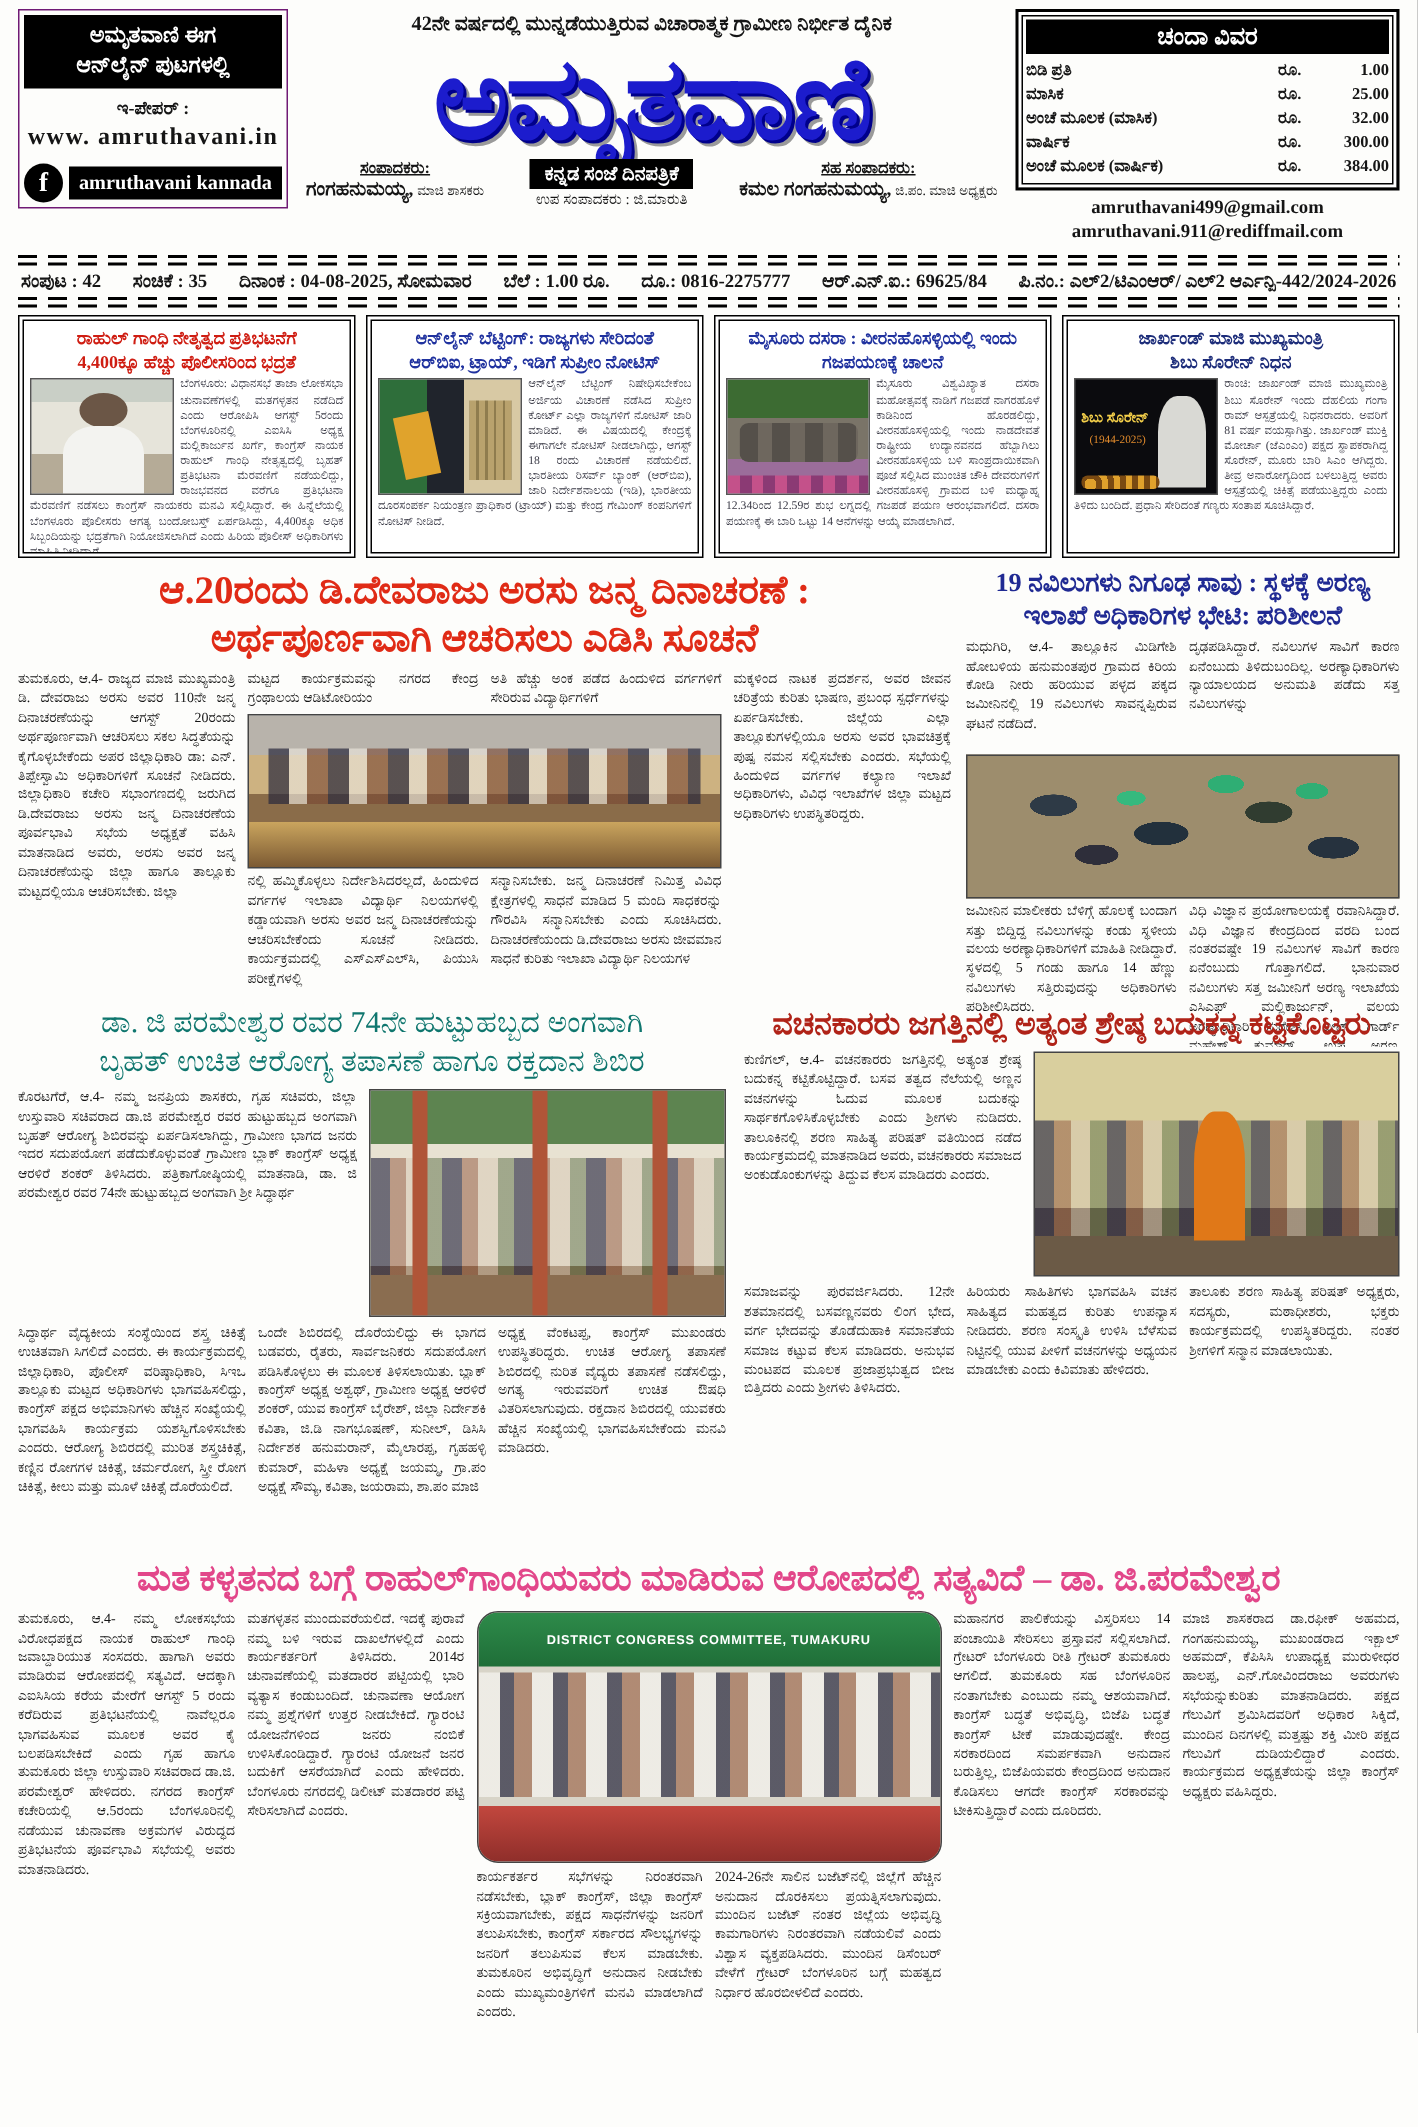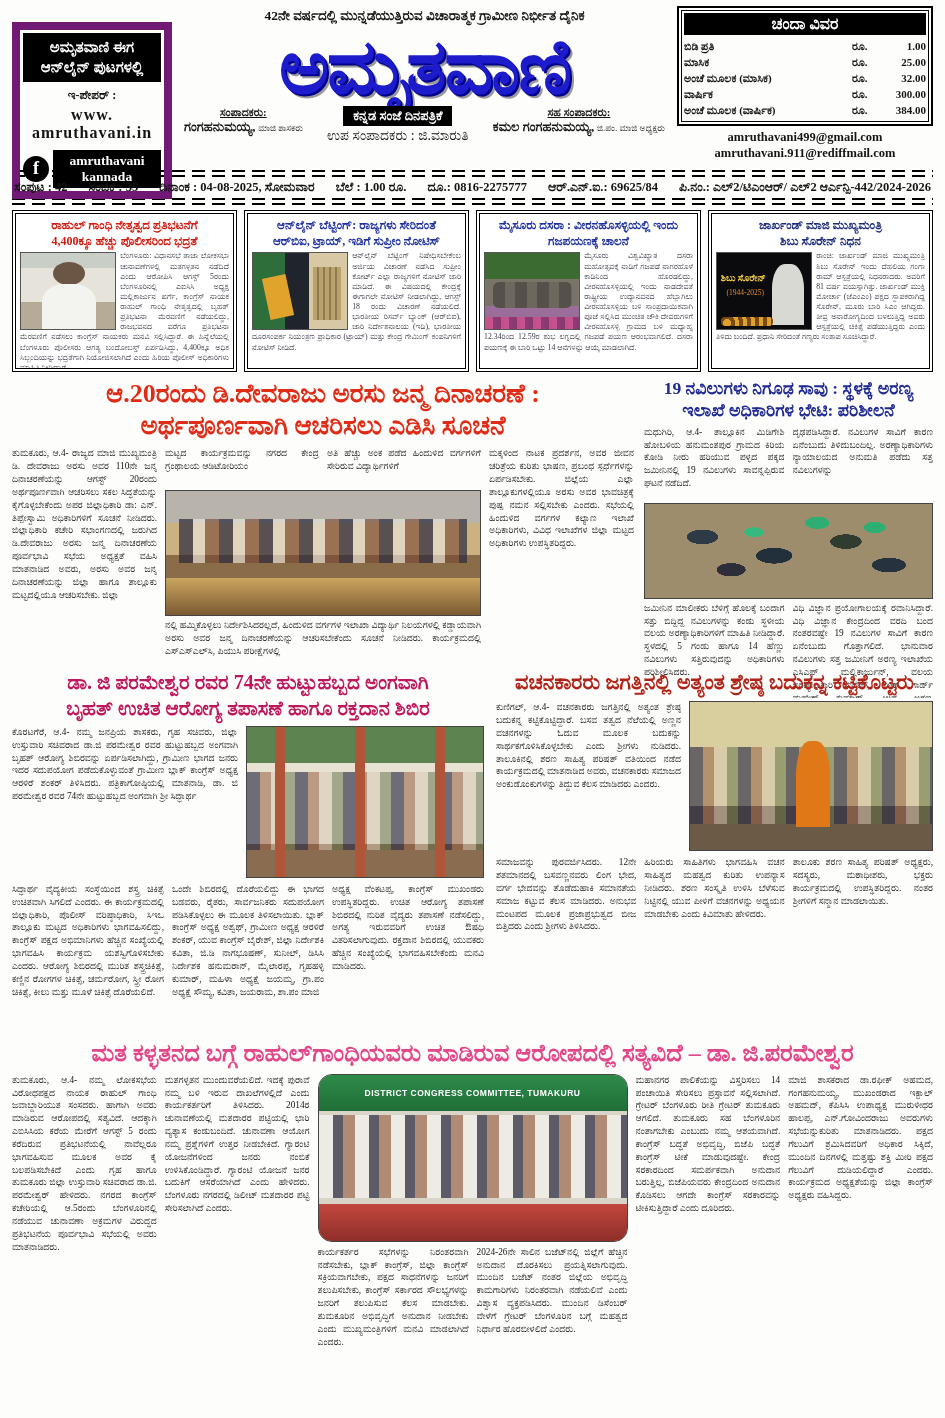--- a/index.html
+++ b/index.html
@@ -1,38 +1,38 @@
 <!DOCTYPE html>
 <html lang="kn"><head>
 <meta charset="utf-8">
 <style>
   * { box-sizing: border-box; margin: 0; padding: 0; }
   body { background:#777; font-family:"Liberation Serif", serif; }
   .page { position:relative; width:945px; height:1418px; margin:0 auto; background:#fdfdfb; color:#151515; overflow:hidden; padding:6px 12px 0 12px; }
 
   
   .header { display:flex; align-items:flex-start; gap:8px; height:164px; }
-  .online-box { width:160px; border:8px solid #701a75; padding:3px; margin-top:16px; }
+  .online-box { width:180px; border:1px solid #701a75; padding:3px; }
   .online-box .blk { background:#000; color:#fff; text-align:center; font-weight:bold; font-size:15px; line-height:1.35; padding:4px 2px; }
   .online-box .epaper { text-align:center; font-size:12px; font-weight:bold; margin-top:6px; }
   .online-box .site { text-align:center; font-size:16px; font-weight:bold; letter-spacing:1px; margin:3px 0 8px; }
   .fb-row { display:flex; align-items:center; gap:4px; }
   .fb-circle { width:26px; height:26px; border-radius:50%; background:#000; color:#fff; font-weight:bold; font-size:18px; display:flex; align-items:center; justify-content:center; flex:0 0 auto; font-family:"Liberation Serif", serif; }
   .fb-label { background:#000; color:#fff; font-weight:bold; font-size:13.5px; padding:3px 6px; flex:1; text-align:center; }
 
   .mast-center { flex:1; text-align:center; }
   .tagline { font-size:13.5px; font-weight:bold; padding-top:2px; }
   .masthead { font-size:76px; line-height:86px; font-weight:bold; color:#1c1ccd; letter-spacing:-2px; text-shadow:2px 2px 0 #00008b, 4px 4px 0 #9a9a9a; white-space:nowrap; }
   .editors-row { display:flex; justify-content:space-between; align-items:flex-start; margin-top:-4px; padding:0 4px; }
   .ed-block { font-size:10.5px; text-align:center; }
   .ed-label { font-weight:bold; text-decoration:underline; font-size:11px; }
   .ed-name { font-weight:bold; font-size:13px; }
   .ed-suffix { font-size:9px; }
   .paper-type { background:#000000; color:#fff; font-weight:bold; font-size:13px; padding:2px 10px; display:inline-block; }
-  .sub-editor { font-size:14px; margin-top:2px; }
+  .sub-editor { font-size:10px; margin-top:2px; }
 
   .subs-wrap { width:256px; }
   .subs-box { border:2px solid #000; box-shadow:0 0 0 2px #fff inset, 0 0 0 3px #000 inset; padding:5px; }
   .subs-title { background:#000; color:#fff; font-weight:bold; text-align:center; font-size:16px; padding:2px 0; margin-bottom:4px; }
   .subs-row { display:flex; font-size:11px; font-weight:bold; line-height:1.45; }
   .subs-row .lbl { flex:1; text-align:left; }
   .subs-row .cur { width:28px; }
   .subs-row .val { width:46px; text-align:right; }
   .emails { text-align:center; font-weight:bold; font-size:12.5px; line-height:1.3; margin-top:3px; font-family:"Liberation Serif", serif; }
 
@@ -94,21 +94,21 @@
       radial-gradient(ellipse 24px 11px at 30% 70%,#2e2e3a 60%,transparent 61%);}
   .ph-peacock::after { content:""; position:absolute; inset:0; background:
       radial-gradient(ellipse 20px 10px at 60% 20%,#2fae74 60%,transparent 61%),
       radial-gradient(ellipse 18px 9px at 80% 25%,#2fae74 60%,transparent 61%),
       radial-gradient(ellipse 16px 8px at 38% 30%,#35b97e 60%,transparent 61%);}
   .colsB2b { display:flex; gap:8px; height:96px; }
 
   
   .secCD { display:flex; gap:12px; margin-top:8px; height:362px; }
   .artC { width:472px; }
-  .headC { text-align:center; font-weight:bold; color:#be185d; font-size:20px; line-height:1.3; }
+  .headC { text-align:center; font-weight:normal; color:#0f766e; font-size:20px; line-height:1.3; }
   .rowC { display:flex; gap:8px; margin-top:5px; height:152px; }
   .introC { flex:1; }
   .ph-health { width:238px; flex:0 0 auto; background:linear-gradient(180deg,#5d8450 0 24%,#e8e2d2 24% 78%,#8a6d50 78% 100%); }
   .ph-health::after { content:""; position:absolute; top:0; left:12%; width:10px; height:100%; background:#b05538; box-shadow:160px 0 0 #b05538, 80px 0 0 #b05538; }
   .colsC { display:flex; gap:8px; margin-top:5px; height:186px; }
 
   .artD { flex:1; }
   .headD { text-align:center; font-weight:bold; color:#b02318; font-size:21px; line-height:1.3; }
   .rowD { display:flex; gap:8px; margin-top:5px; height:150px; }
   .ph-vachana { width:244px; flex:0 0 auto; background:linear-gradient(180deg,#d9cf9e 0 70%,#6b5a46 70% 100%); }
@@ -263,20 +263,21 @@
       <div class="colsA">
         <div class="colA btxt">ತುಮಕೂರು, ಆ.4- ರಾಜ್ಯದ ಮಾಜಿ ಮುಖ್ಯಮಂತ್ರಿ ಡಿ. ದೇವರಾಜು ಅರಸು ಅವರ 110ನೇ ಜನ್ಮ ದಿನಾಚರಣೆಯನ್ನು ಆಗಸ್ಟ್ 20ರಂದು ಅರ್ಥಪೂರ್ಣವಾಗಿ ಆಚರಿಸಲು ಸಕಲ ಸಿದ್ಧತೆಯನ್ನು ಕೈಗೊಳ್ಳಬೇಕೆಂದು ಅಪರ ಜಿಲ್ಲಾಧಿಕಾರಿ ಡಾ: ಎನ್. ತಿಪ್ಪೇಸ್ವಾಮಿ ಅಧಿಕಾರಿಗಳಿಗೆ ಸೂಚನೆ ನೀಡಿದರು. ಜಿಲ್ಲಾಧಿಕಾರಿ ಕಚೇರಿ ಸಭಾಂಗಣದಲ್ಲಿ ಜರುಗಿದ ಡಿ.ದೇವರಾಜು ಅರಸು ಜನ್ಮ ದಿನಾಚರಣೆಯ ಪೂರ್ವಭಾವಿ ಸಭೆಯ ಅಧ್ಯಕ್ಷತೆ ವಹಿಸಿ ಮಾತನಾಡಿದ ಅವರು, ಅರಸು ಅವರ ಜನ್ಮ ದಿನಾಚರಣೆಯನ್ನು ಜಿಲ್ಲಾ ಹಾಗೂ ತಾಲ್ಲೂಕು ಮಟ್ಟದಲ್ಲಿಯೂ ಆಚರಿಸಬೇಕು. ಜಿಲ್ಲಾ</div>
         <div class="centerA">
           <div class="toprow">
             <div class="btxt" style="flex:1">ಮಟ್ಟದ ಕಾರ್ಯಕ್ರಮವನ್ನು ನಗರದ ಕೇಂದ್ರ ಗ್ರಂಥಾಲಯ ಆಡಿಟೋರಿಯಂ</div>
             <div class="btxt" style="flex:1">ಅತಿ ಹೆಚ್ಚು ಅಂಕ ಪಡೆದ ಹಿಂದುಳಿದ ವರ್ಗಗಳಿಗೆ ಸೇರಿರುವ ವಿದ್ಯಾರ್ಥಿಗಳಿಗೆ</div>
           </div>
           <div class="photo ph-meeting"></div>
           <div class="botrow">
             <div class="btxt" style="flex:1">ನಲ್ಲಿ ಹಮ್ಮಿಕೊಳ್ಳಲು ನಿರ್ದೇಶಿಸಿದರಲ್ಲದೆ, ಹಿಂದುಳಿದ ವರ್ಗಗಳ ಇಲಾಖಾ ವಿದ್ಯಾರ್ಥಿ ನಿಲಯಗಳಲ್ಲಿ ಕಡ್ಡಾಯವಾಗಿ ಅರಸು ಅವರ ಜನ್ಮ ದಿನಾಚರಣೆಯನ್ನು ಆಚರಿಸಬೇಕೆಂದು ಸೂಚನೆ ನೀಡಿದರು. ಕಾರ್ಯಕ್ರಮದಲ್ಲಿ ಎಸ್‌ಎಸ್‌ಎಲ್‌ಸಿ, ಪಿಯುಸಿ ಪರೀಕ್ಷೆಗಳಲ್ಲಿ</div>
+            <div class="btxt" style="flex:1">ಸನ್ಮಾನಿಸಬೇಕು. ಜನ್ಮ ದಿನಾಚರಣೆ ನಿಮಿತ್ತ ವಿವಿಧ ಕ್ಷೇತ್ರಗಳಲ್ಲಿ ಸಾಧನೆ ಮಾಡಿದ 5 ಮಂದಿ ಸಾಧಕರನ್ನು ಗೌರವಿಸಿ ಸನ್ಮಾನಿಸಬೇಕು ಎಂದು ಸೂಚಿಸಿದರು. ದಿನಾಚರಣೆಯಂದು ಡಿ.ದೇವರಾಜು ಅರಸು ಜೀವಮಾನ ಸಾಧನೆ ಕುರಿತು ಇಲಾಖಾ ವಿದ್ಯಾರ್ಥಿ ನಿಲಯಗಳ</div>
           </div>
         </div>
         <div class="colA btxt">ಮಕ್ಕಳಿಂದ ನಾಟಕ ಪ್ರದರ್ಶನ, ಅವರ ಜೀವನ ಚರಿತ್ರೆಯ ಕುರಿತು ಭಾಷಣ, ಪ್ರಬಂಧ ಸ್ಪರ್ಧೆಗಳನ್ನು ಏರ್ಪಡಿಸಬೇಕು. ಜಿಲ್ಲೆಯ ಎಲ್ಲಾ ತಾಲ್ಲೂಕುಗಳಲ್ಲಿಯೂ ಅರಸು ಅವರ ಭಾವಚಿತ್ರಕ್ಕೆ ಪುಷ್ಪ ನಮನ ಸಲ್ಲಿಸಬೇಕು ಎಂದರು. ಸಭೆಯಲ್ಲಿ ಹಿಂದುಳಿದ ವರ್ಗಗಳ ಕಲ್ಯಾಣ ಇಲಾಖೆ ಅಧಿಕಾರಿಗಳು, ವಿವಿಧ ಇಲಾಖೆಗಳ ಜಿಲ್ಲಾ ಮಟ್ಟದ ಅಧಿಕಾರಿಗಳು ಉಪಸ್ಥಿತರಿದ್ದರು.</div>
       </div>
     </div>
 
     <div class="artB">
       <div class="headB">
         <div>19 ನವಿಲುಗಳು ನಿಗೂಢ ಸಾವು : ಸ್ಥಳಕ್ಕೆ ಅರಣ್ಯ</div>
         <div>ಇಲಾಖೆ ಅಧಿಕಾರಿಗಳ ಭೇಟಿ: ಪರಿಶೀಲನೆ</div>

